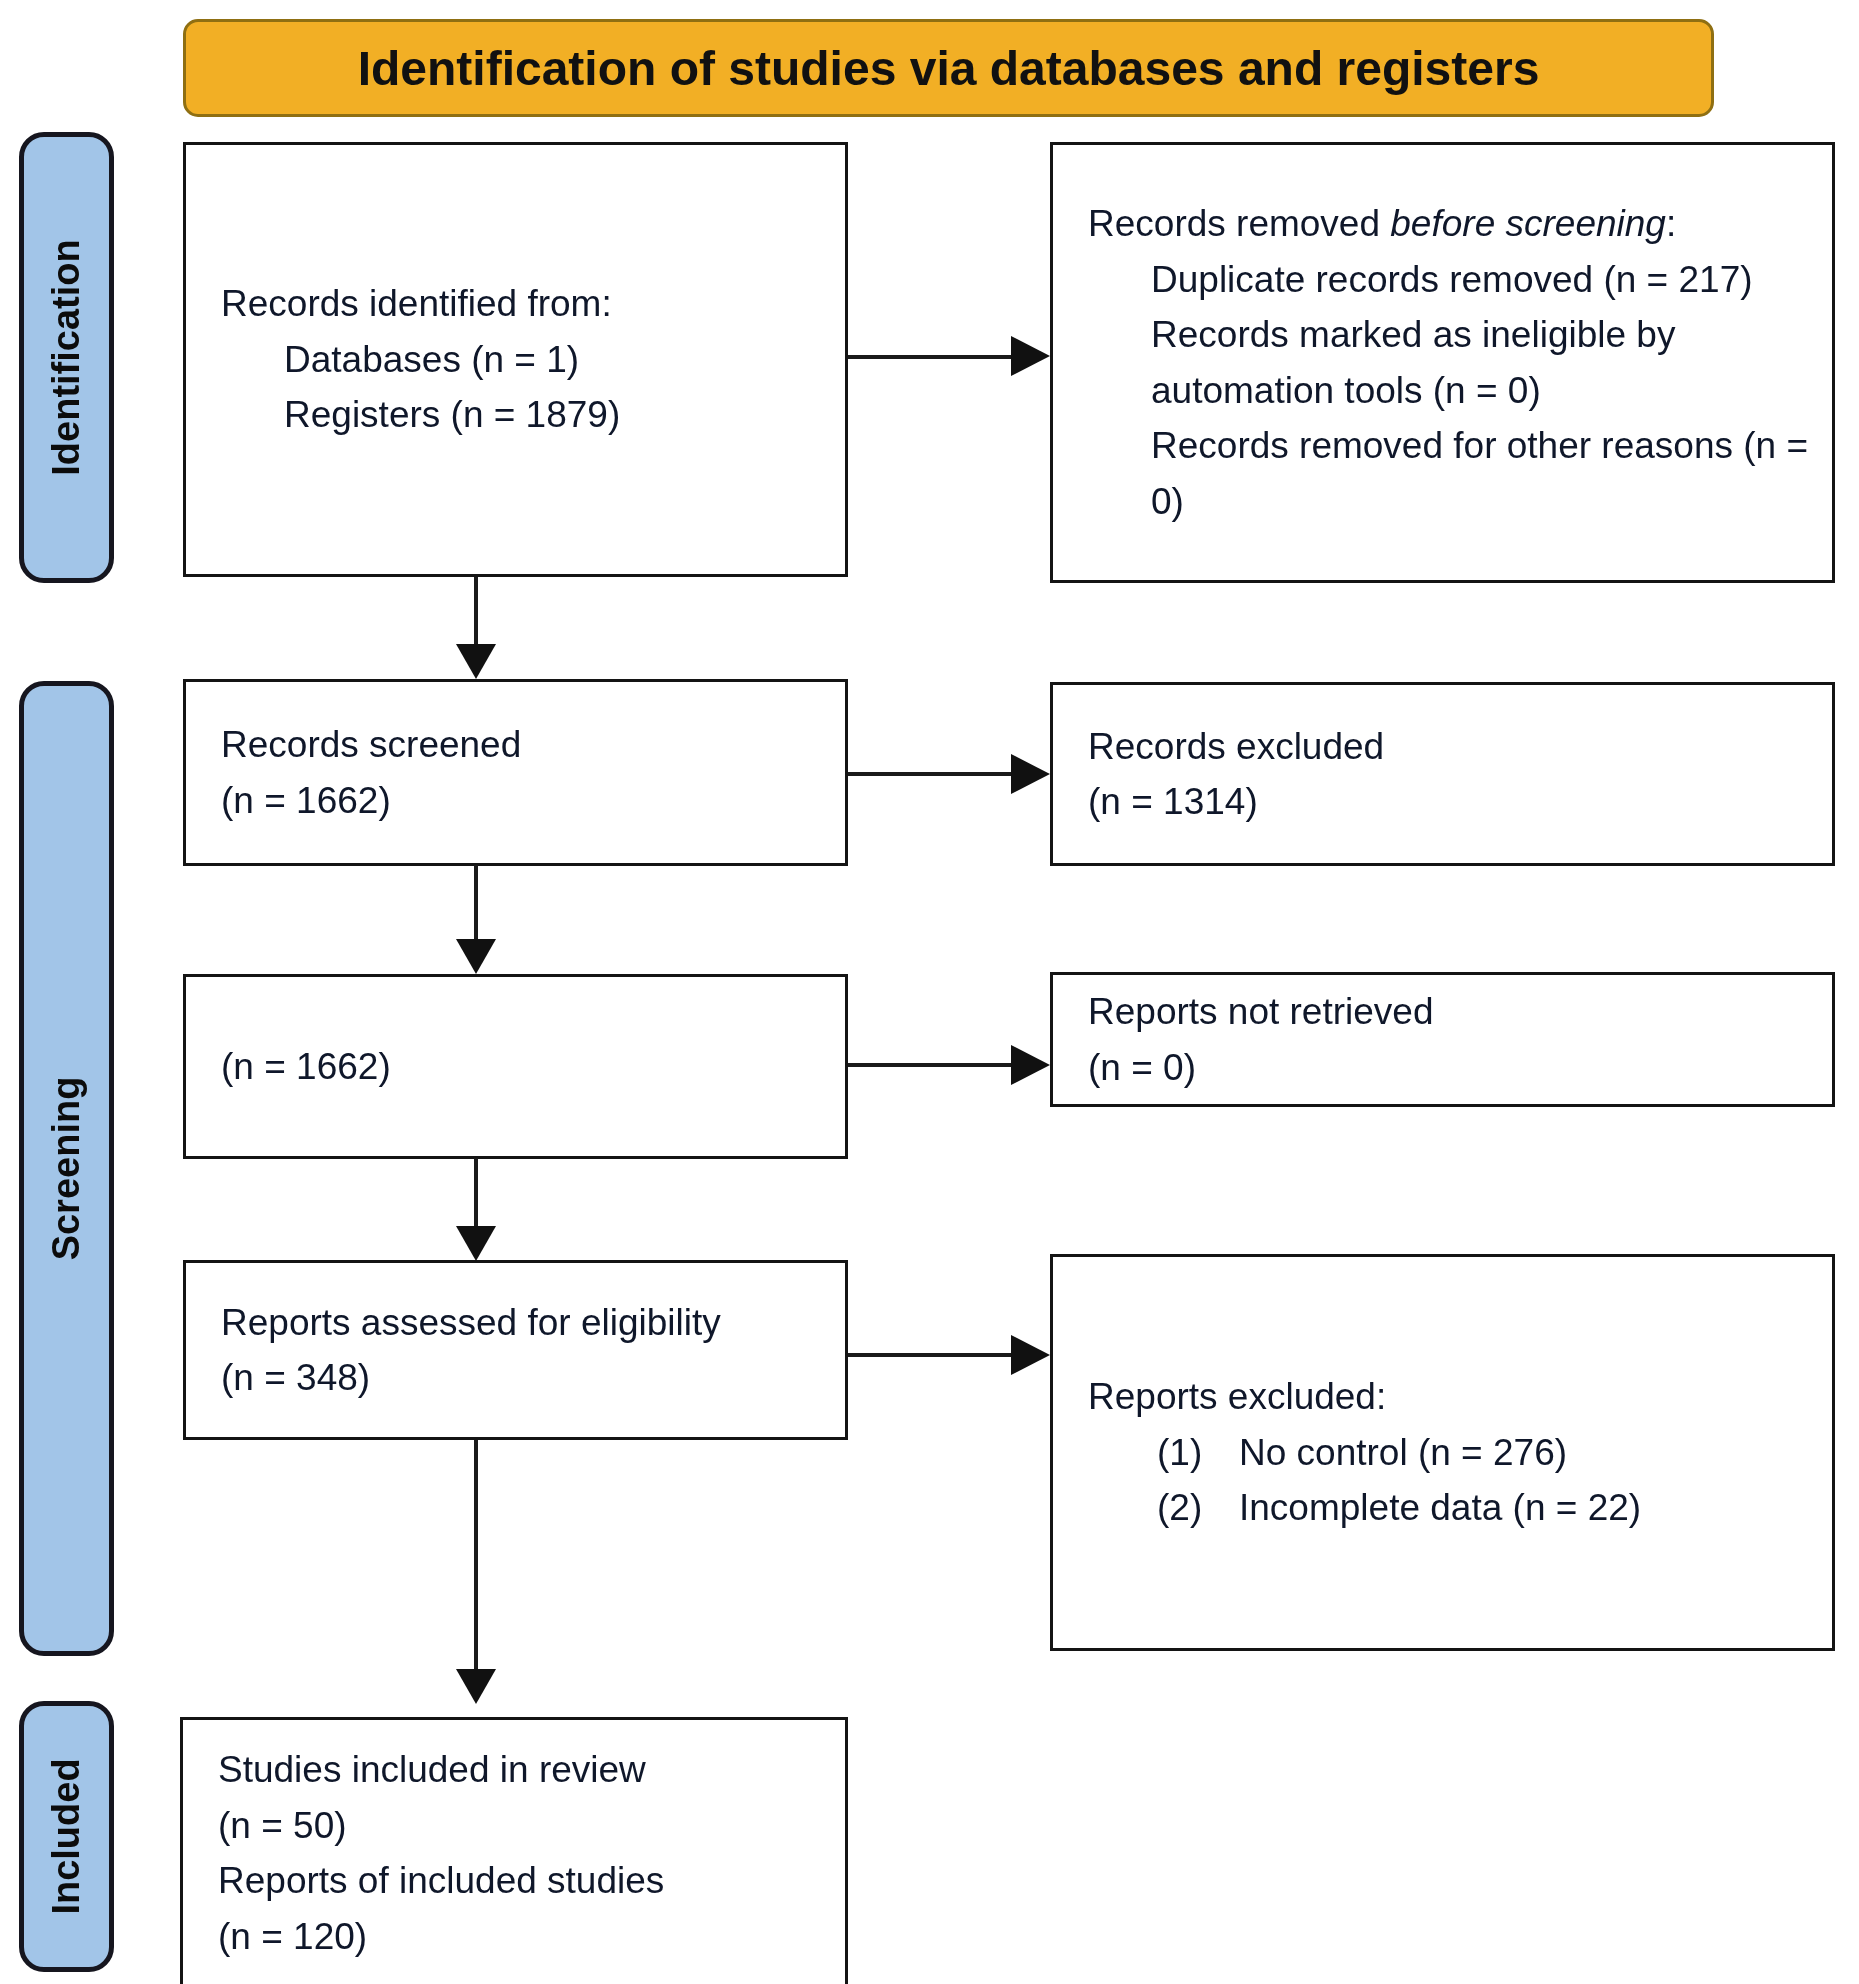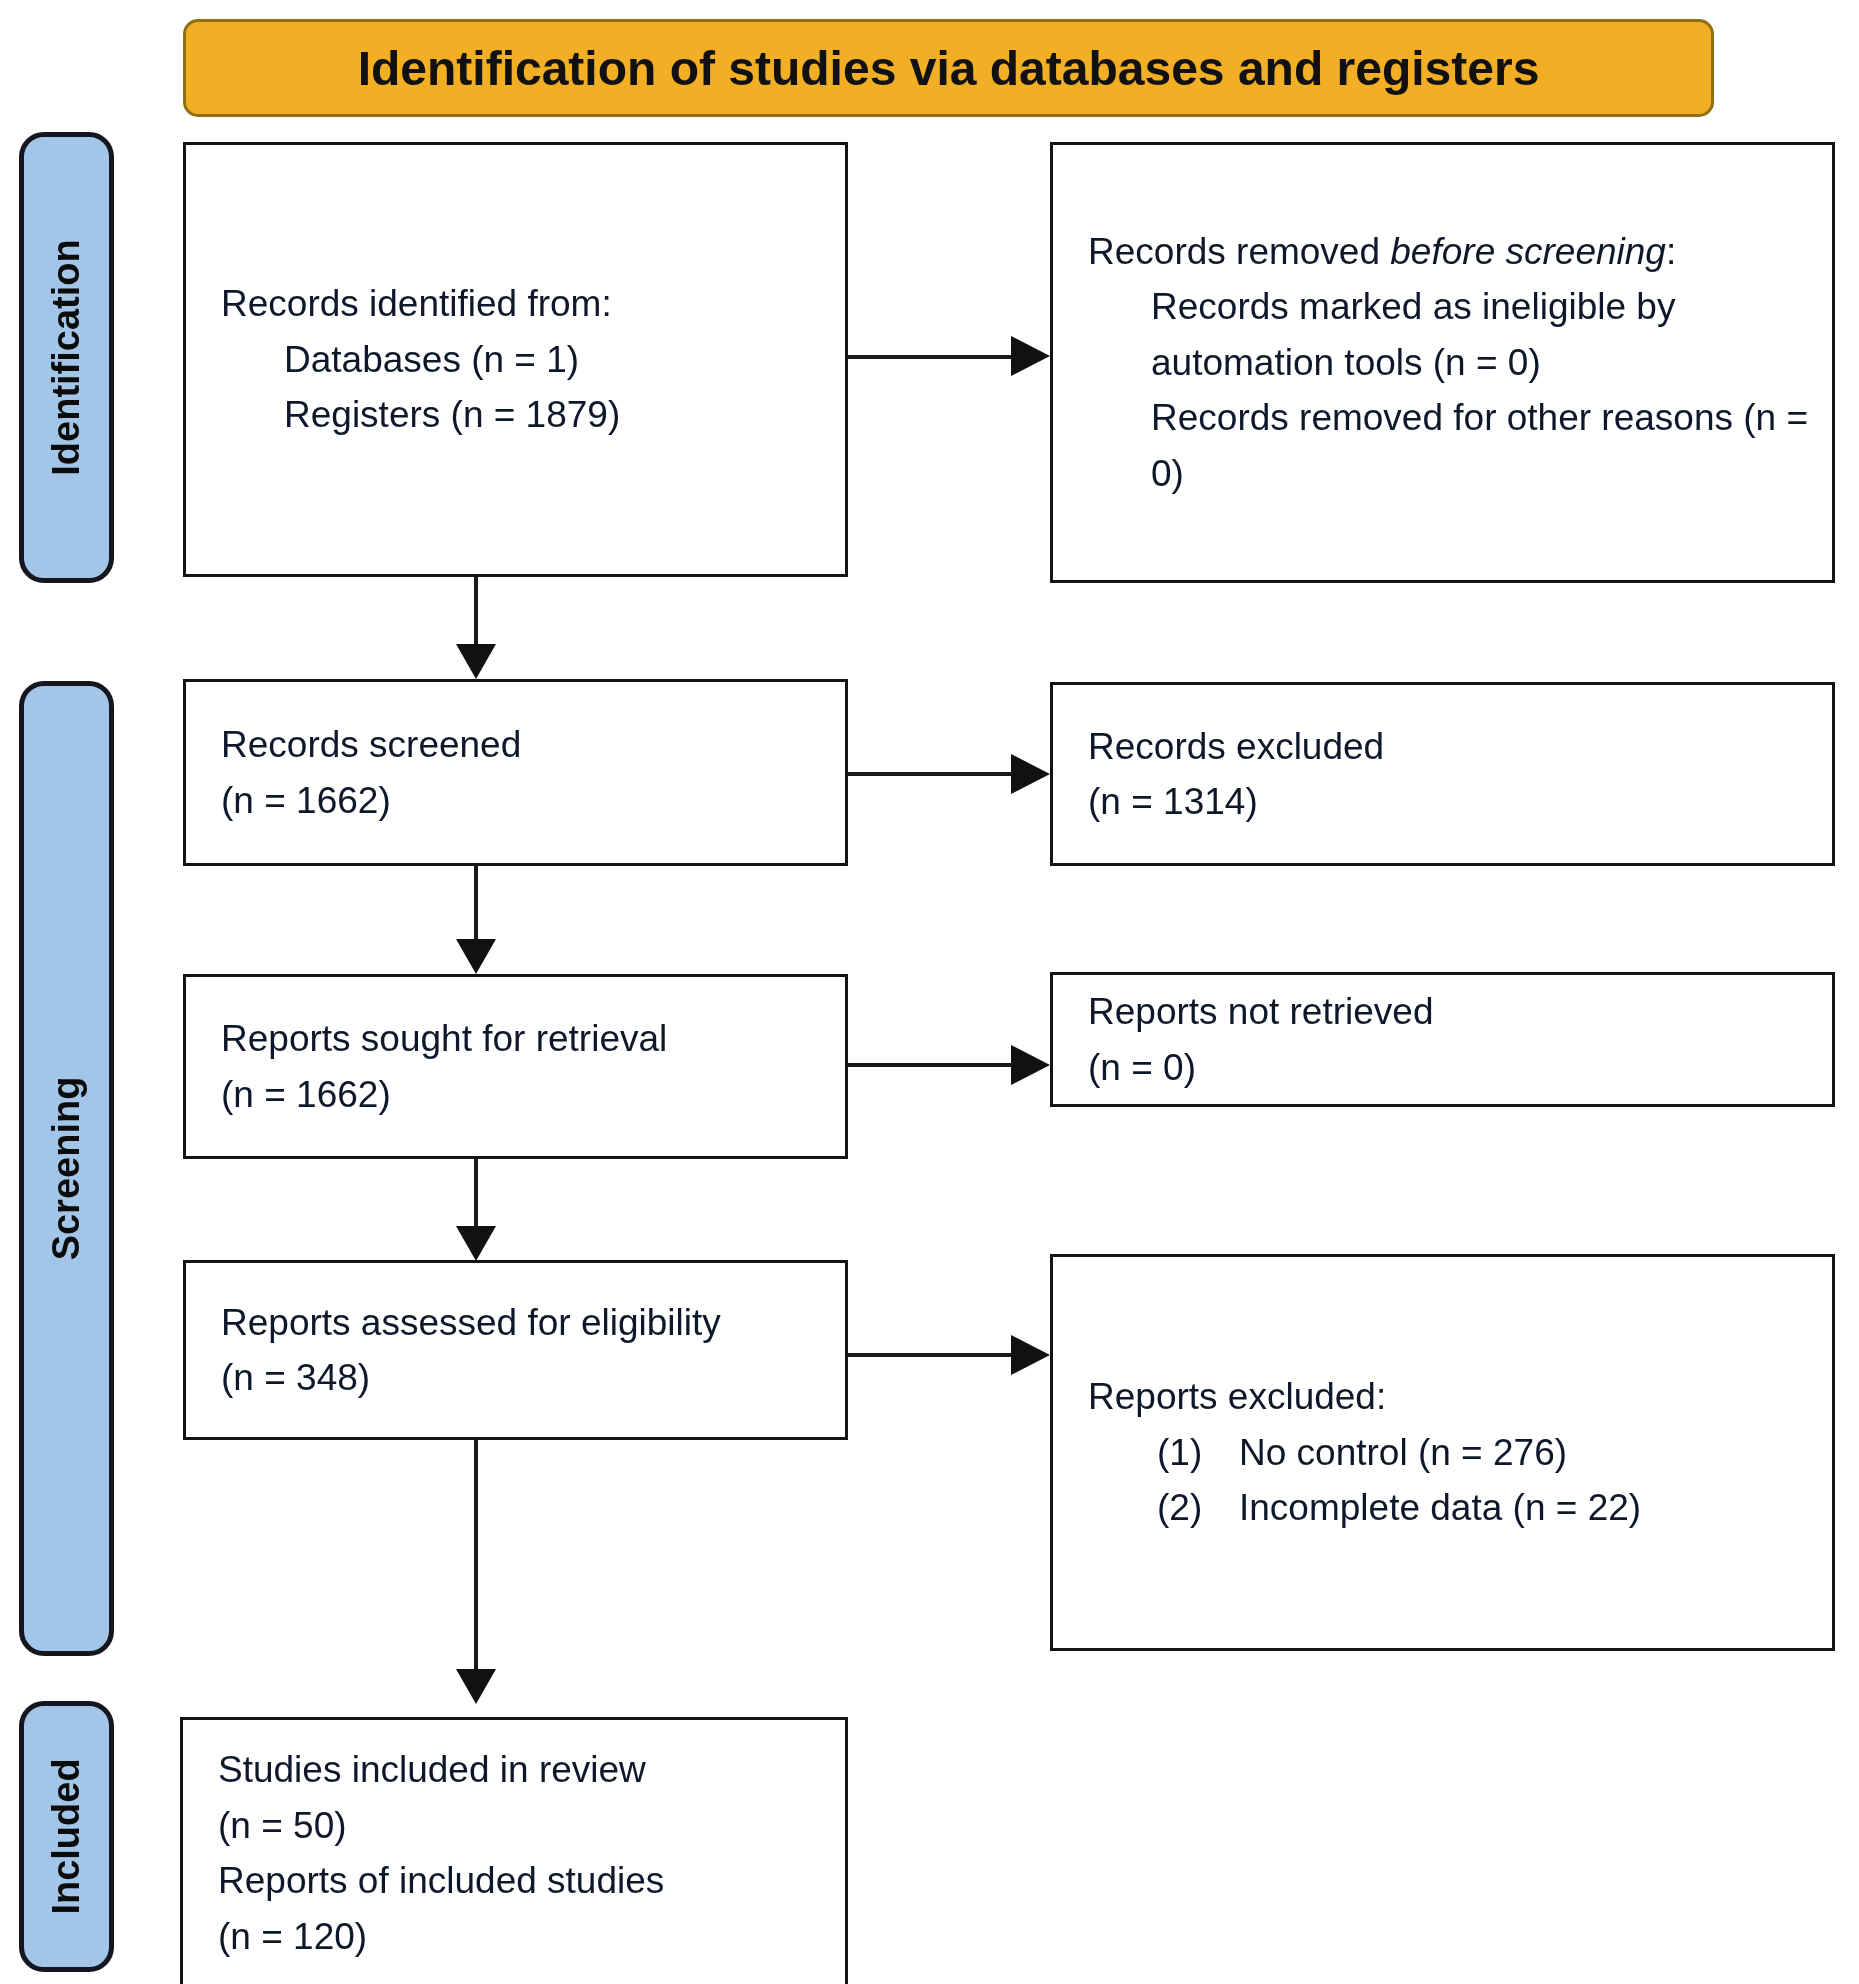--- a/index.html
+++ b/index.html
@@ -112,36 +112,36 @@
   </div>
 
   <div class="box box-identified">
     <div>Records identified from:</div>
     <div class="indent">Databases (n = 1)</div>
     <div class="indent">Registers (n = 1879)</div>
   </div>
 
   <div class="box box-removed">
     <div><span>Records removed </span><i>before screening</i><span>:</span></div>
+    <div class="indent">Duplicate records removed (n = 217)</div>
     <div class="indent">Records marked as ineligible by automation tools (n = 0)</div>
     <div class="indent">Records removed for other reasons (n = 0)</div>
   </div>
 
   <div class="box box-screened">
     <div>Records screened</div>
     <div>(n = 1662)</div>
   </div>
 
   <div class="box box-records-excluded">
     <div>Records excluded</div>
     <div>(n = 1314)</div>
   </div>
 
   <div class="box box-sought">
-    <div>Reports sought for retrieval</div>
     <div>(n = 1662)</div>
   </div>
 
   <div class="box box-not-retrieved">
     <div>Reports not retrieved</div>
     <div>(n = 0)</div>
   </div>
 
   <div class="box box-assessed">
     <div>Reports assessed for eligibility</div>

